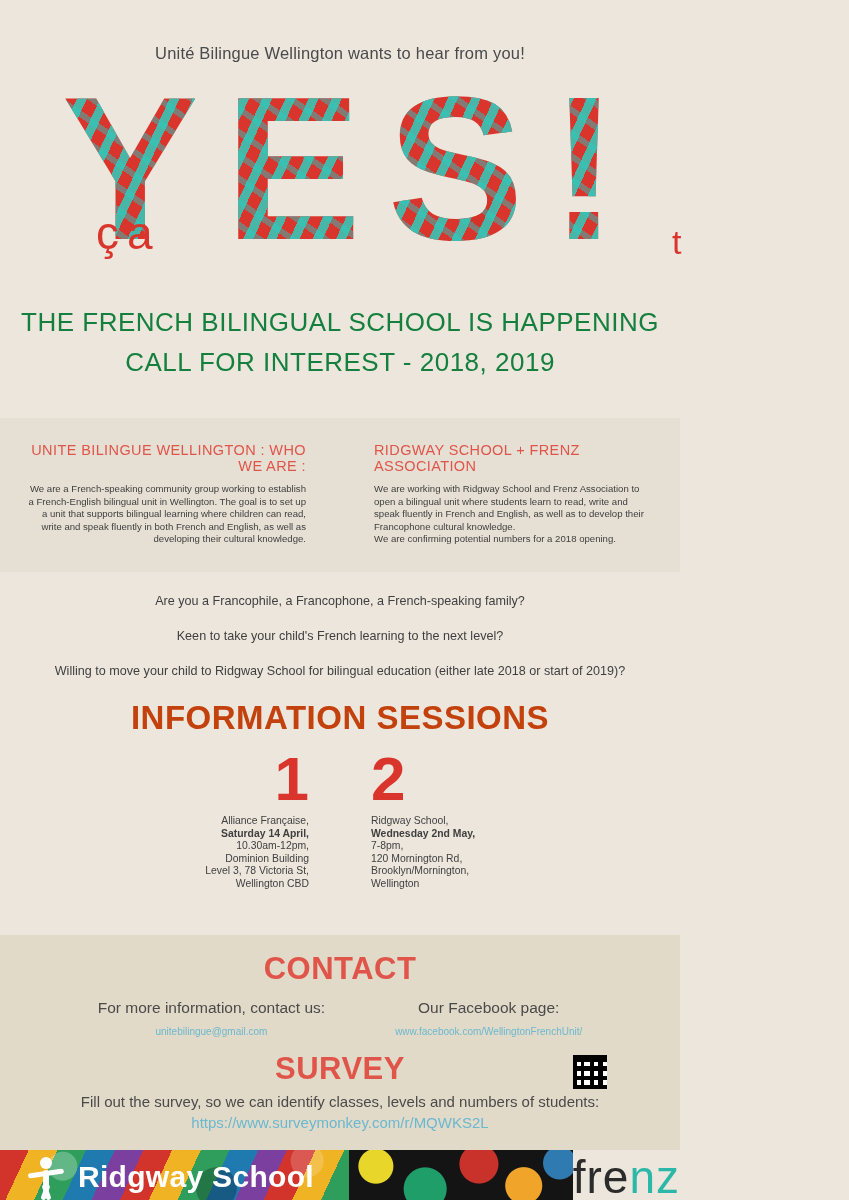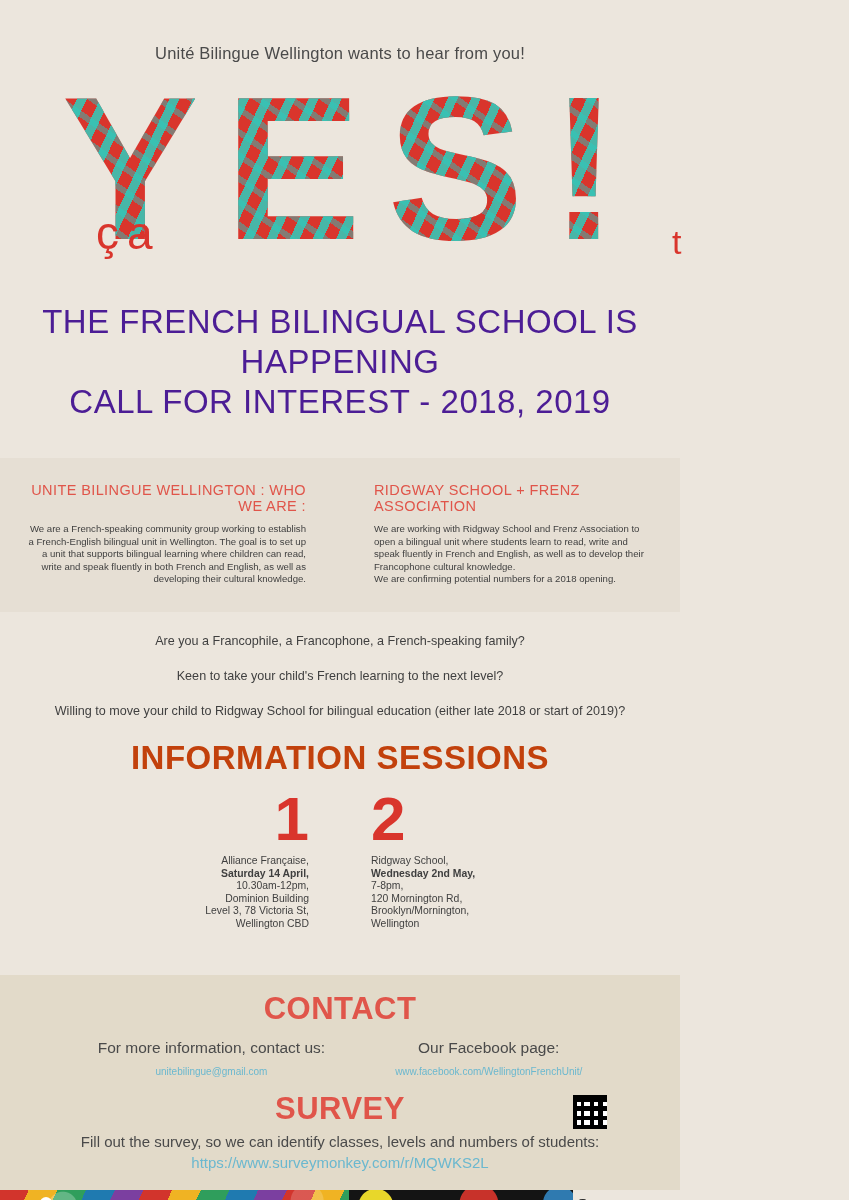--- a/index.html
+++ b/index.html
@@ -83,22 +83,22 @@
     letter-spacing: 8px;
   }
   .t-small {
     position: absolute;
     left: 672px;
     top: 152px;
     font-size: 34px;
     color: #d9352c;
   }
   .headline {
-    color: #4c1d95;
-    font-size: 33px;
+    color: #15803d;
+    font-size: 26px;
     line-height: 40px;
     letter-spacing: 0.5px;
     margin: 16px 0 0 0;
     padding-bottom: 36px;
   }
 
   
   .band-who {
     background: #e6dfd4;
     padding: 24px 0 26px 0;

